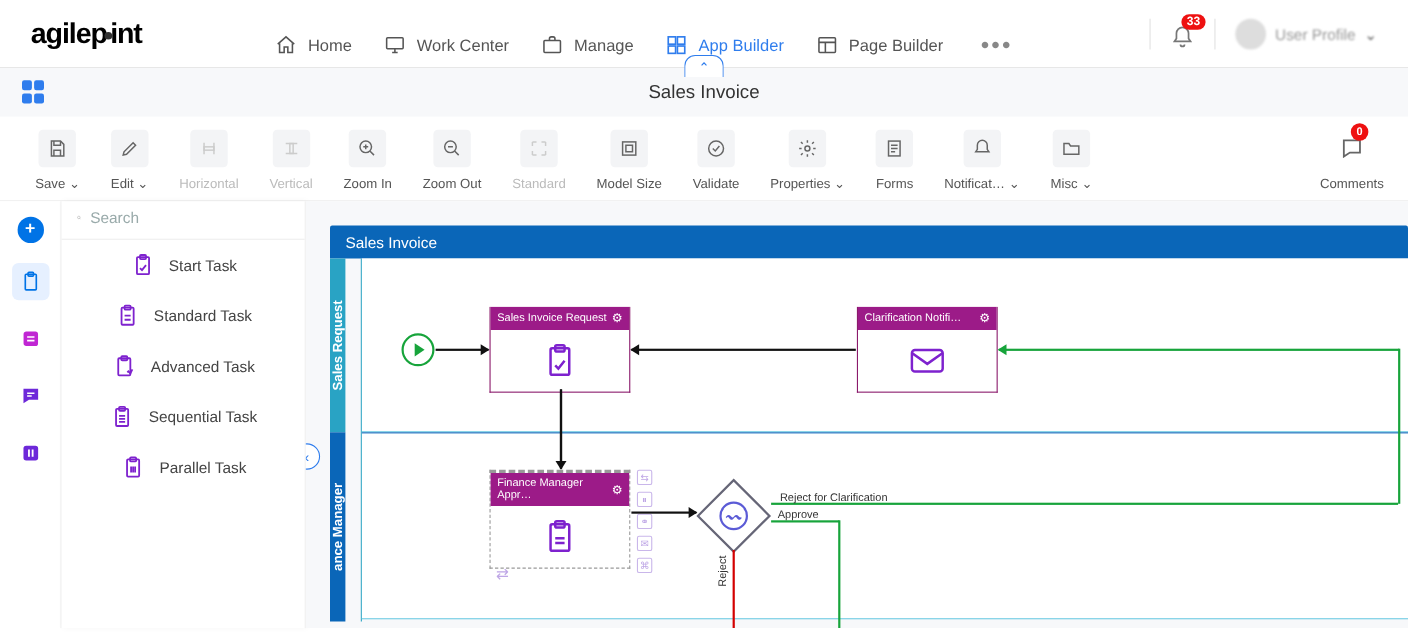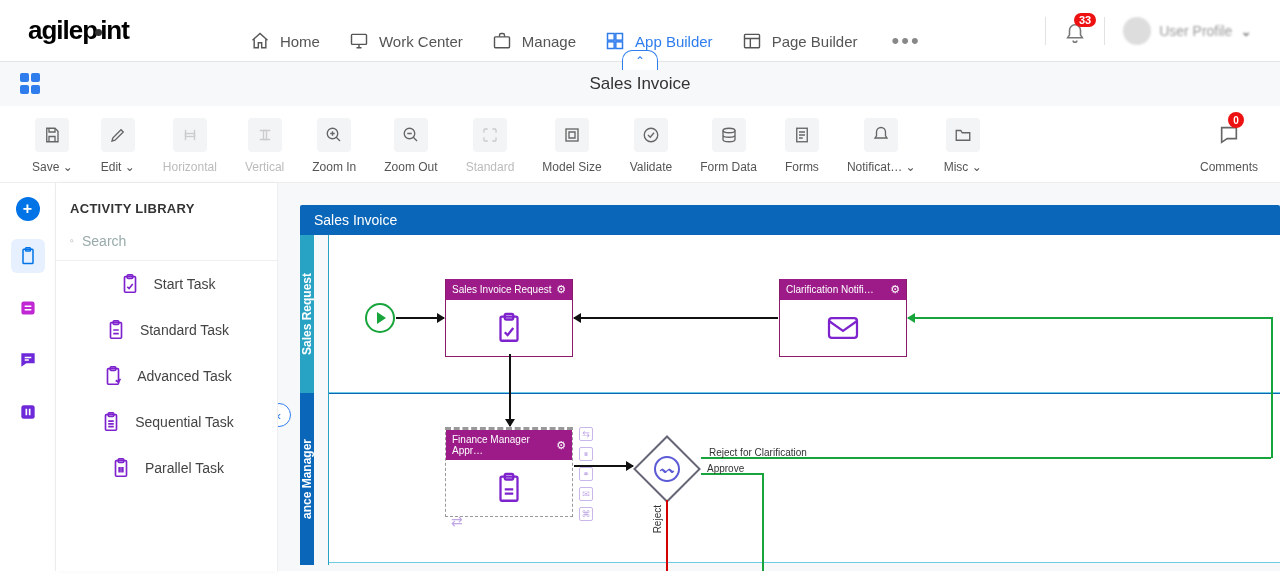--- a/index.html
+++ b/index.html
@@ -264,25 +264,25 @@
         <svg width="18" height="18" viewBox="0 0 24 24" fill="none" stroke="#666" stroke-width="1.8">
           <circle cx="12" cy="12" r="9"></circle>
           <path d="M8 12l3 3 5-6"></path>
         </svg>
       </div>
       <span>Validate</span>
     </div>
   <div class="tool-item">
       <div class="tool-ico">
         <svg width="18" height="18" viewBox="0 0 24 24" fill="none" stroke="#666" stroke-width="1.8">
-          <ellipse cx="12" cy="6" rx="8" ry="3"></ellipse>
-          <path d="M4 6v12c0 1.7 3.6 3 8 3s8-1.3 8-3V6M4 12c0 1.7 3.6 3 8 3s8-1.3 8-3"></path>
-        </svg>
-      </div>
-      <span>Form Data</span>
+          <circle cx="12" cy="12" r="3"></circle>
+          <path d="M12 2v3M12 19v3M4.2 4.2l2.1 2.1M17.7 17.7l2.1 2.1M2 12h3M19 12h3M4.2 19.8l2.1-2.1M17.7 6.3l2.1-2.1"></path>
+        </svg>
+      </div>
+      <span><span>Properties</span> <span>⌄</span></span>
     </div>
   <div class="tool-item">
       <div class="tool-ico">
         <svg width="18" height="18" viewBox="0 0 24 24" fill="none" stroke="#666" stroke-width="1.8">
           <rect x="5" y="3" width="14" height="18"></rect>
           <path d="M8 8h8M8 12h8M8 16h5"></path>
         </svg>
       </div>
       <span>Forms</span>
     </div>
@@ -337,21 +337,20 @@
       </div>
     <div class="rail-btn">
         <svg width="20" height="20" viewBox="0 0 24 24" fill="#6d28d9">
           <rect x="4" y="4" width="16" height="16" rx="3"></rect>
           <path d="M10 8v8M14 8v8" stroke="#fff" stroke-width="2"></path>
         </svg>
       </div>
   </div>
 
   <div class="lib-panel">
-    <div class="lib-title">ACTIVITY LIBRARY</div>
     <div class="lib-search">
       <svg width="18" height="18" viewBox="0 0 24 24" fill="none" stroke="#888" stroke-width="2">
           <circle cx="10" cy="10" r="7"></circle>
           <path d="M15 15l5 5"></path>
         </svg>
       <input placeholder="Search" style="">
     </div>
     <div class="lib-list">
       <div class="lib-row">
           <span class="ico">

